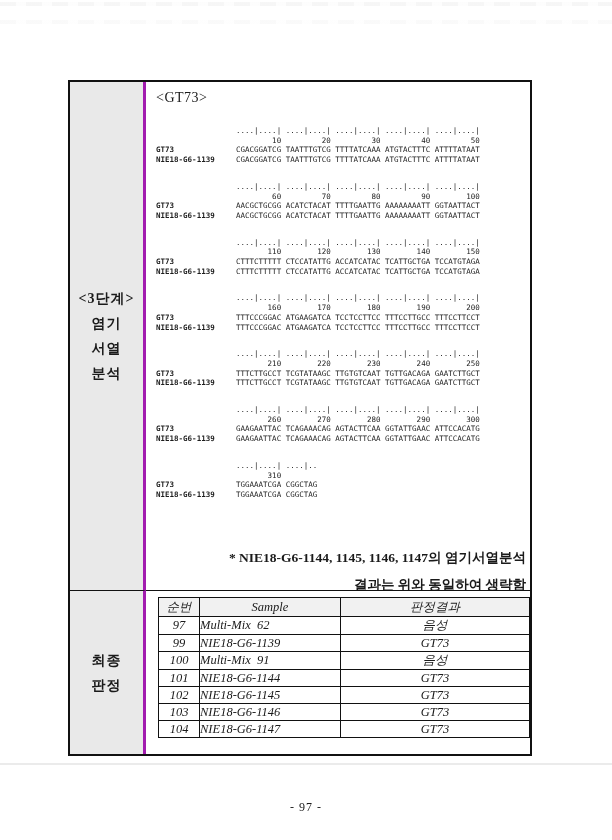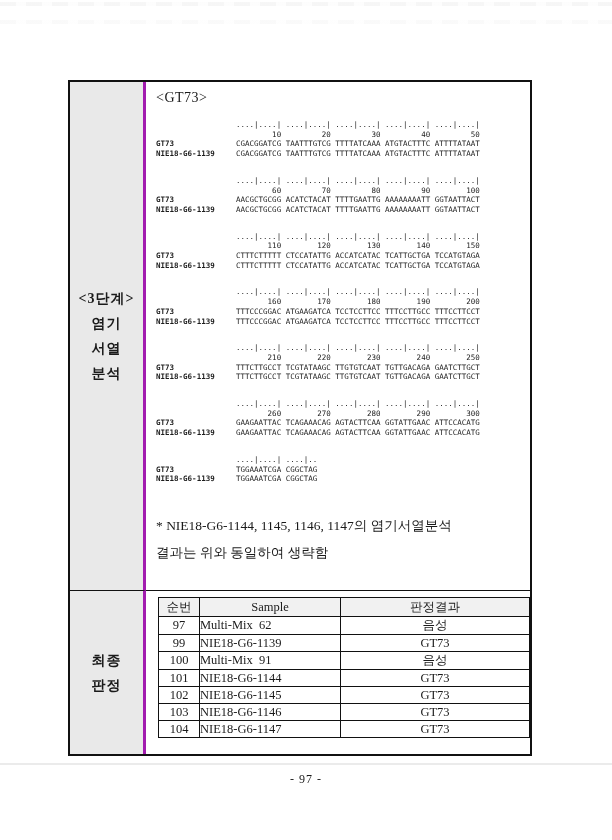--- a/index.html
+++ b/index.html
@@ -20,41 +20,41 @@
     grid-template-columns:76px 1fr;grid-template-rows:508px 1fr;
   }
   .label-cell{
     background:#e9e9e9;border-right:3px solid #a21caf;
     display:flex;flex-direction:column;align-items:center;justify-content:center;
     font-weight:bold;font-size:14px;letter-spacing:1px;line-height:25px;
   }
   .row2{border-top:1px solid #111;}
 
   .seq-cell{padding:6px 4px 0 10px;overflow:hidden;}
-  .gt73-heading{font-size:14px;margin:2px 0 14px 0;letter-spacing:.5px;}
+  .gt73-heading{font-size:14px;margin:2px 0 20px 0;letter-spacing:.5px;}
 
   .seq-block{margin-bottom:17px;}
   .seq-line{display:flex;font-family:"DejaVu Sans Mono",monospace;
     font-size:7.5px;line-height:9.7px;color:#1c1c1c;}
   .seq-label{width:80px;flex:none;font-weight:600;white-space:pre;}
   .seq-text{white-space:pre;}
 
-  .note{ text-align:left;font-weight:normal;font-size:13.5px;line-height:27px;margin-top:28px;}
+  .note{ text-align:right;font-weight:bold;font-size:13.5px;line-height:27px;margin-top:44px;}
 
   .final-cell{padding:6px 0 0 12px;}
-  table.judge{border-collapse:collapse;font-size:12.5px;}
+  table.judge{border-collapse:collapse;font-size:12.5px;font-style:italic;}
   table.judge th,table.judge td{border:1px solid #111;padding:0;}
   table.judge th{background:#f1f1f1;font-weight:normal;height:18px;text-align:center;}
   table.judge td{height:16px;}
   th.col-num, td.cell-num{width:40px;text-align:center;}
   th.col-sample{width:140px;}
   td.cell-sample{width:140px;text-align:left;padding-left:7px;white-space:pre;margin-top:22px;}
   th.col-result, td.cell-result{width:188px;text-align:center;}
 
-  .page-number{position:absolute;top:772px;left:0;width:100%;text-align:center;
+  .page-number{position:absolute;top:800px;left:0;width:100%;text-align:center;
     font-size:12px;letter-spacing:1px;}
 </style>
 </head>
 <body>
 
 <div class="scan-strip s1"></div>
 <div class="scan-strip s2"></div>
 
 <div class="outer-table">
 
@@ -181,20 +181,24 @@
           <span class="seq-text">GAAGAATTAC TCAGAAACAG AGTACTTCAA GGTATTGAAC ATTCCACATG</span>
         </div>
     </div>
 
     <div class="seq-block">
       <div class="seq-line">
           <span class="seq-label"></span>
           <span class="seq-text">....|....| ....|..</span>
         </div>
       <div class="seq-line">
+          <span class="seq-label"></span>
+          <span class="seq-text">       310</span>
+        </div>
+      <div class="seq-line">
           <span class="seq-label">GT73</span>
           <span class="seq-text">TGGAAATCGA CGGCTAG</span>
         </div>
       <div class="seq-line">
           <span class="seq-label">NIE18-G6-1139</span>
           <span class="seq-text">TGGAAATCGA CGGCTAG</span>
         </div>
     </div>
 
     <div class="note">

